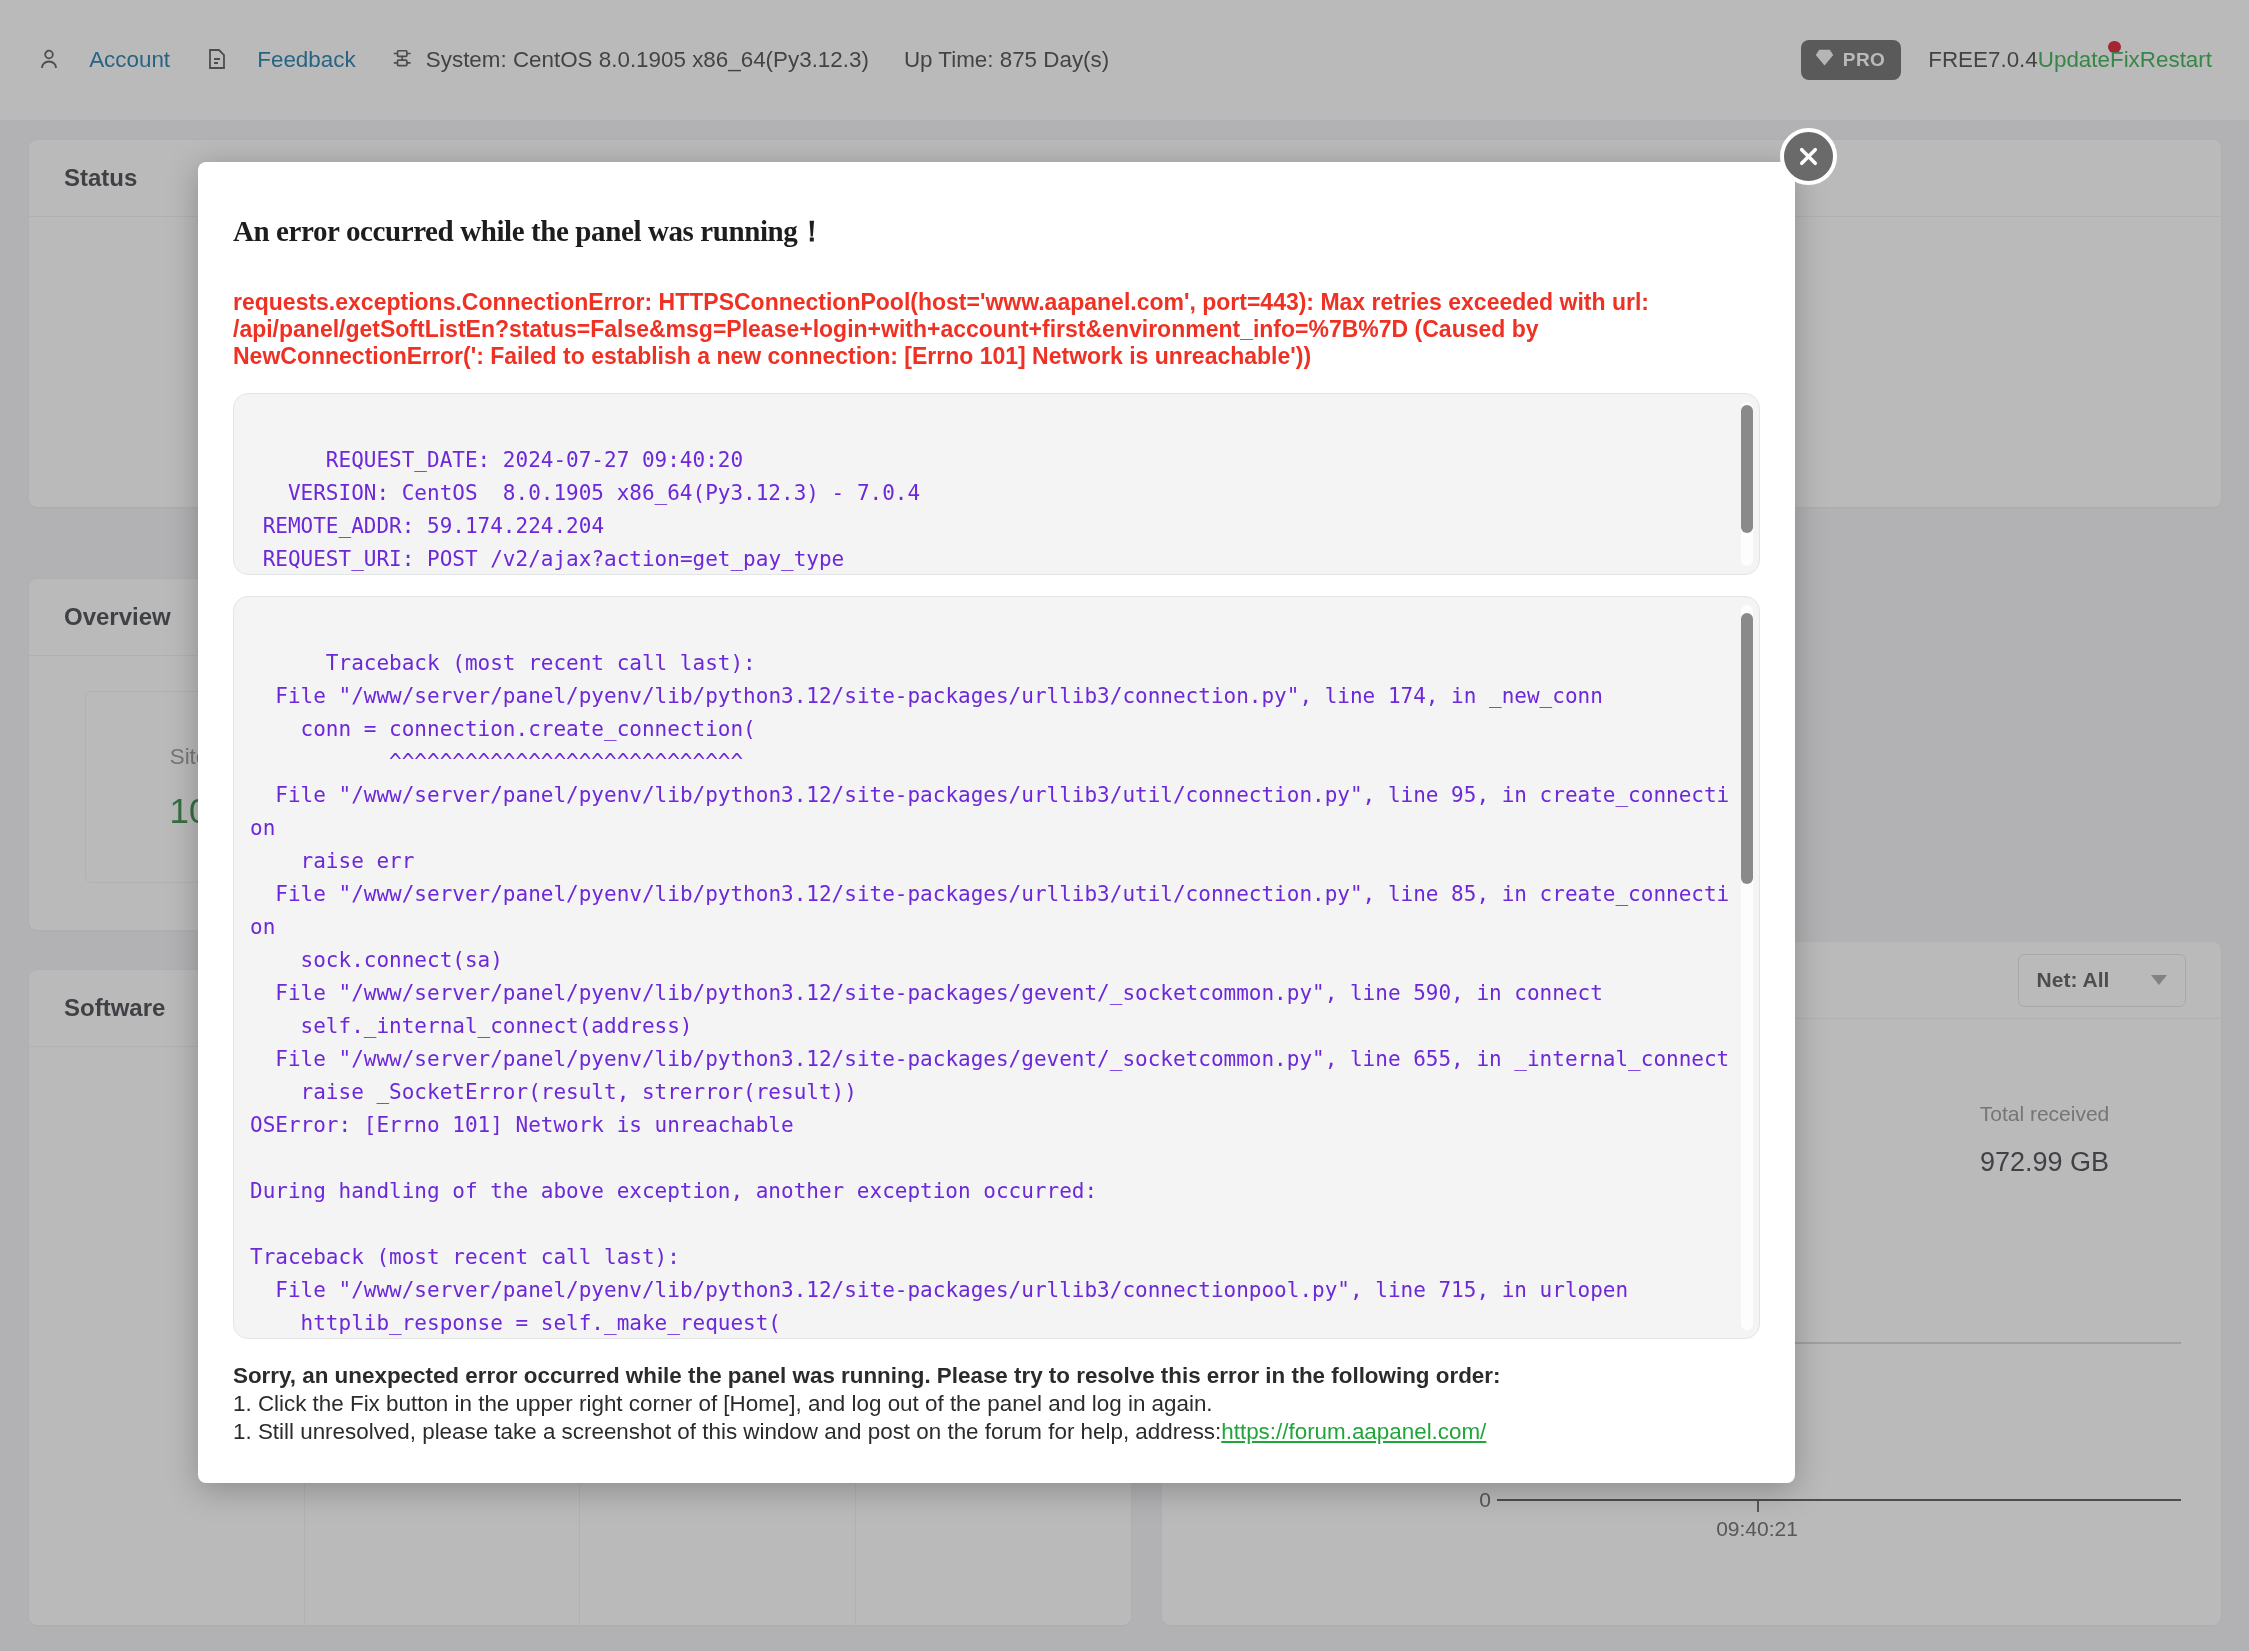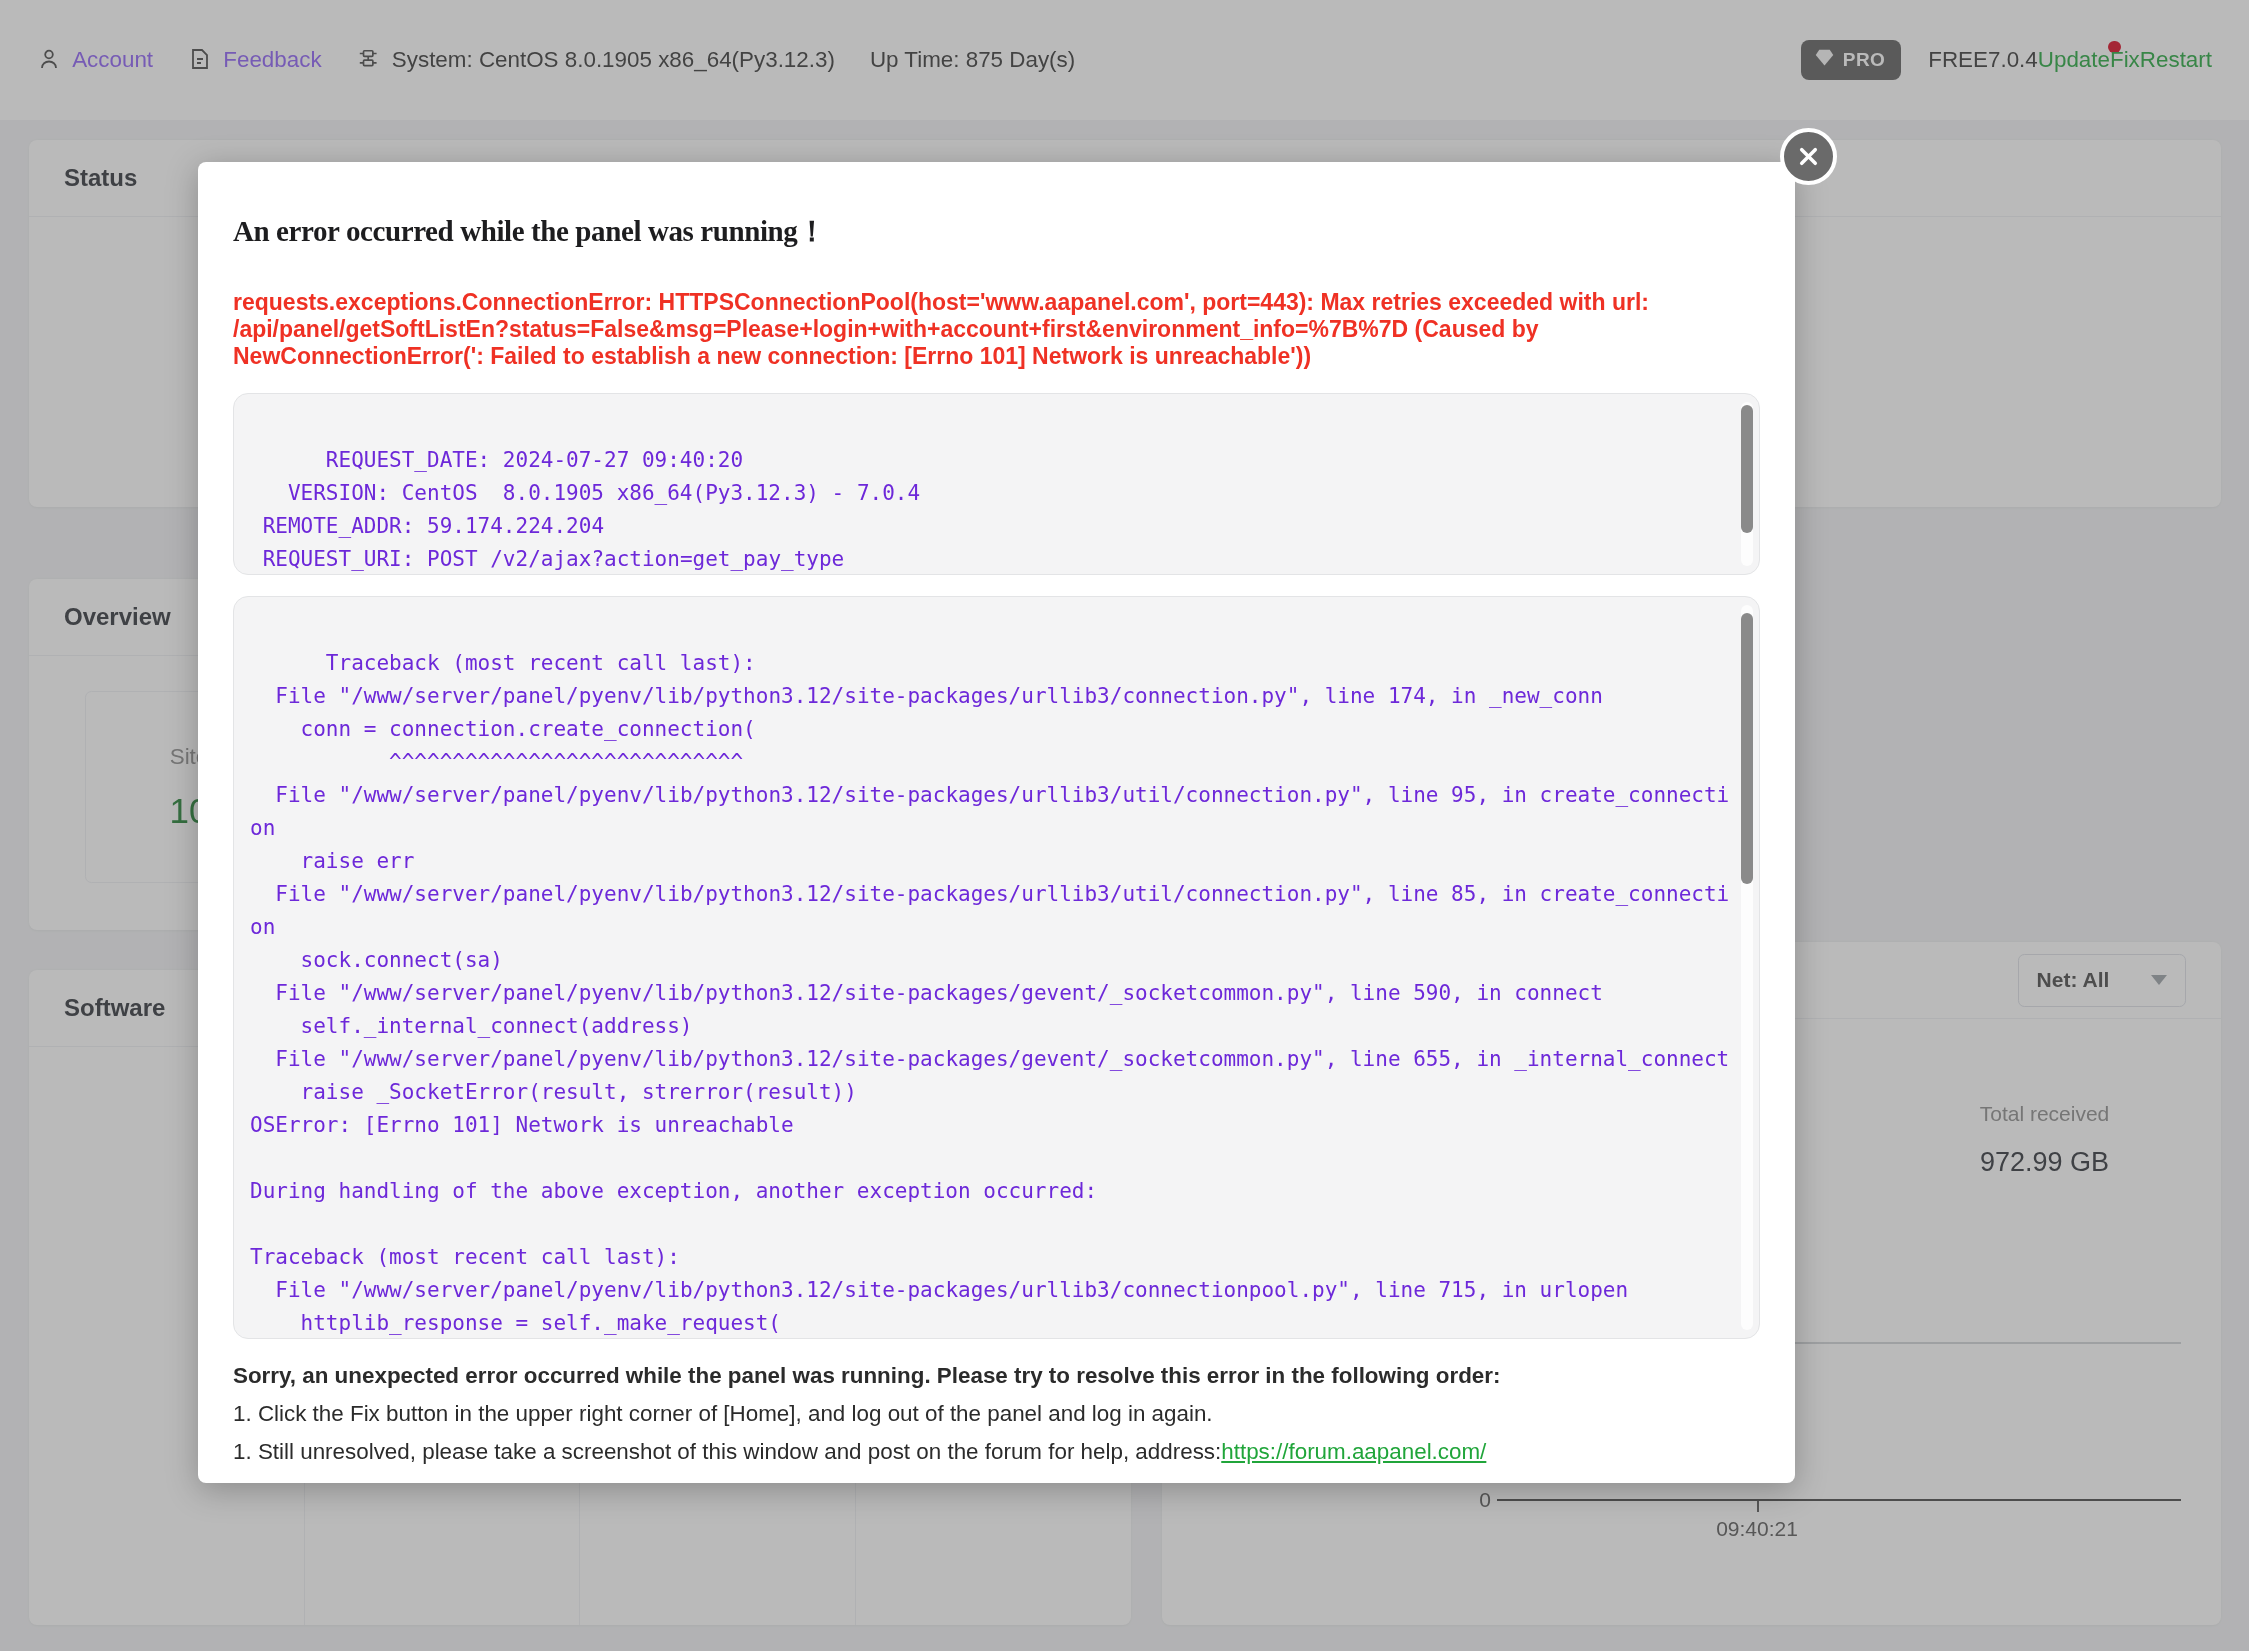--- a/index.html
+++ b/index.html
@@ -26,21 +26,21 @@
     position: absolute; left: 0; top: 0; right: 0; height: 120px;
     background: #ffffff;
     display: flex; align-items: center;
     padding: 0 37px;
   }
   .topbar-left { display: flex; align-items: center; gap: 0; flex: 1; }
   .tb-item {
     display: flex; align-items: center; gap: 11.2px;
     font-size: 22.4px; color: #333; margin-right: 35px; white-space: nowrap;
   }
-  .tb-link { color: #8b5cf6; }
+  .tb-link { color: #0369a1; margin-left: 17px; }
   .tb-icon { width: 24px; height: 25.5px; display: inline-block; position: relative; }
   .topbar-right { display: flex; align-items: center; gap: 0; }
   .pro-badge {
     background: #5b5b5b; color: #ffffff; border-radius: 8px;
     padding: 7.2px 16px 7.2px 12.8px; font-size: 19px; font-weight: 600;
     display: flex; align-items: center; gap: 8px; letter-spacing: 0.4px;
     margin-right: 27px;
   }
   .tb-right-item { font-size: 22.4px; color: #333; position: relative; white-space: nowrap; }
   .tb-right-item.green { color: #20a53a; }
@@ -175,21 +175,21 @@
   #tb-box  { margin-top: 21px; height: 743px; }
 
   .sbar { position: absolute; right: 5.6px; top: 8px; bottom: 8px; width: 12.8px; border-radius: 6.4px; background: #fdfdfd; }
   .sthumb { position: absolute; left: 0; width: 12.8px; border-radius: 6.4px; background: #8a8a8a; }
   #req-thumb { top: 3.2px; height: 128px; }
   #tb-thumb { top: 8px; height: 271px; }
 
   .foot-bold {
     margin-top: 24px; font-size: 22.4px; font-weight: 700; color: #2b2b2b;
   }
-  .foot-line { margin-top: 12px; font-size: 22.4px; color: #2b2b2b; }
+  .foot-line { margin-top: 2px; font-size: 22.4px; color: #2b2b2b; }
   .foot-link { color: #20a53a; }
 </style>
 </head>
 <body>
 
 <div id="backdrop">
 
   <div id="page">
 
     <div class="topbar">

